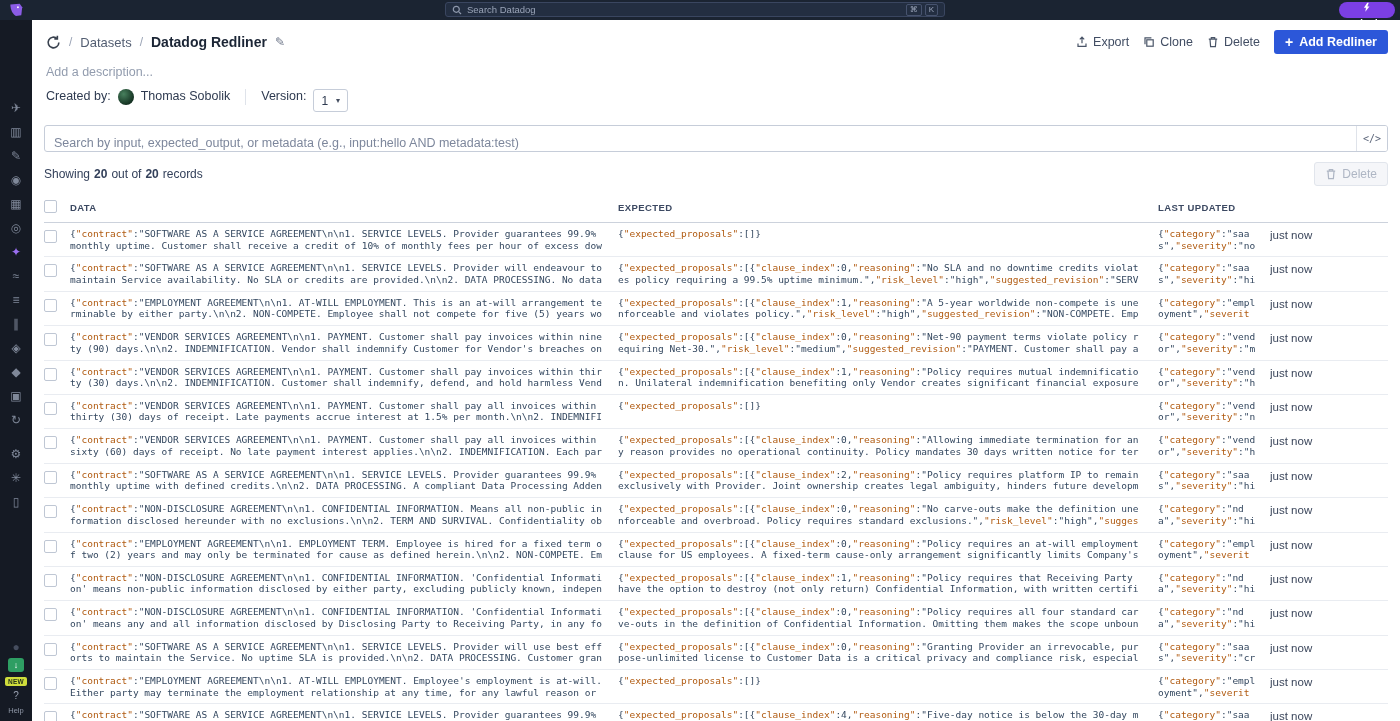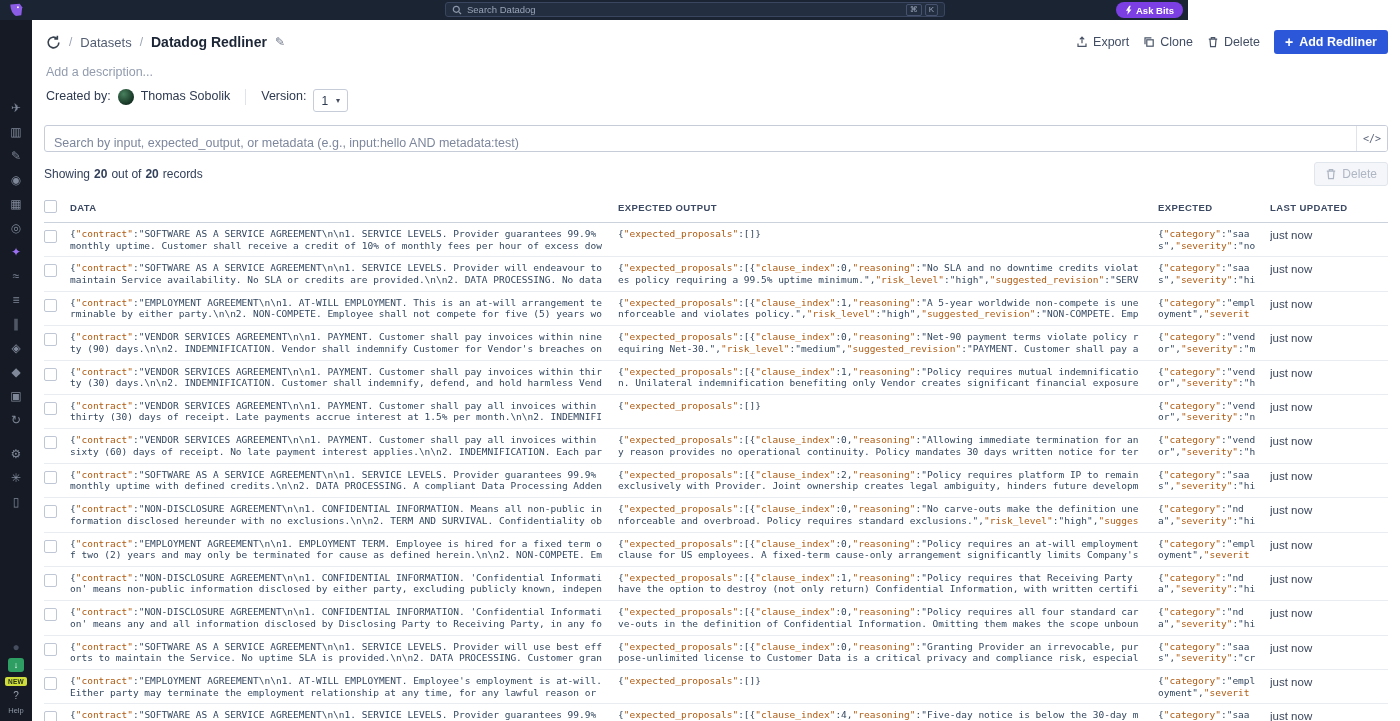--- a/index.html
+++ b/index.html
@@ -1,30 +1,30 @@
 <!DOCTYPE html>
 <html><head>
 <meta charset="utf-8">
 <style>
   html,body{margin:0;padding:0;background:#fff;}
   .page{position:relative;width:1400px;height:721px;overflow:hidden;background:#fff;
         font-family:"Liberation Sans",sans-serif;-webkit-font-smoothing:antialiased;}
 
   
-  .topbar{position:absolute;top:0;left:0;width:1188px;height:20px;background:#1b2432;z-index:5;}
+  .topbar{position:absolute;top:0;left:0;width:1400px;height:20px;background:#1b2432;z-index:5;}
   .logo{position:absolute;left:7px;top:2px;width:16px;height:16px;display:flex;align-items:center;justify-content:center;cursor:pointer;}
   .tb-search{position:absolute;left:445px;top:2px;width:500px;height:15px;background:#232e41;border:1px solid #3a4660;
              border-radius:3px;display:flex;align-items:center;gap:5px;padding:0 6px;box-sizing:border-box;cursor:pointer;}
   .tb-ph{font-size:9.5px;color:#9aa4b8;flex:1;}
   .kbd-group{display:flex;gap:3px;}
   .kbd-group kbd{font-family:"Liberation Sans",sans-serif;font-size:8px;color:#9aa4b8;border:1px solid #47536e;
                  border-radius:2px;padding:0 3px;line-height:10px;}
   .askbits{position:absolute;right:5px;top:2px;height:16px;border:0;border-radius:9px;background:#7b3fe4;color:#fff;
            font-size:9.5px;font-weight:700;display:flex;align-items:center;gap:4px;padding:0 9px;cursor:pointer;
-           font-family:"Liberation Sans",sans-serif;}
+           font-family:"Liberation Sans",sans-serif;flex-direction:column;}
 
   
   .sidenav{position:absolute;top:20px;left:0;width:32px;height:701px;background:#151a24;z-index:4;}
   .snav-icons{display:flex;flex-direction:column;align-items:center;padding-top:76px;}
   .snav-icon{width:32px;height:24px;display:flex;align-items:center;justify-content:center;font-size:12px;color:#7f8899;cursor:pointer;}
   .snav-icon.accent{color:#9a6ff0;}
   .snav-icon.gap{margin-top:10px;}
   .snav-bottom{position:absolute;bottom:6px;left:0;width:32px;display:flex;flex-direction:column;align-items:center;gap:5px;}
   .agent-dot{font-size:12px;color:#454d5e;line-height:12px;cursor:pointer;}
   .updates-box{width:16px;height:14px;background:#2e9e63;border-radius:3px;color:#fff;font-size:9px;line-height:14px;
@@ -237,21 +237,20 @@
             </svg>
         </span>
         <span>Delete</span>
       </button>
     </div>
 
     <div class="table">
       <div class="thead">
         <span class="cbwrap"><span class="cb"></span></span>
         <span class="th">DATA</span>
-        <span class="th">EXPECTED OUTPUT</span>
         <span class="th">EXPECTED</span>
         <span class="th">LAST UPDATED</span>
       </div>
       <div id="table-body">
   <div class="trow">
     <span class="cbwrap"><span class="cb"></span></span>
     <div class="cell mono c-input">{<span class="jk">"contract"</span>:"SOFTWARE AS A SERVICE AGREEMENT\n\n1. SERVICE LEVELS. Provider guarantees 99.9% monthly uptime. Customer shall receive a credit of 10% of monthly fees per hour of excess downtime.\n\n2. DATA PROCESSING. A Data Processing Addendum applies.</div>
     <div class="cell mono c-expected">{<span class="jk">"expected_proposals"</span>:[]}</div>
     <div class="cell mono c-meta">{<span class="jk">"category"</span>:"saas",<span class="jk">"severity"</span>:"none"}</div>
     <div class="cell c-updated">just now</div>

